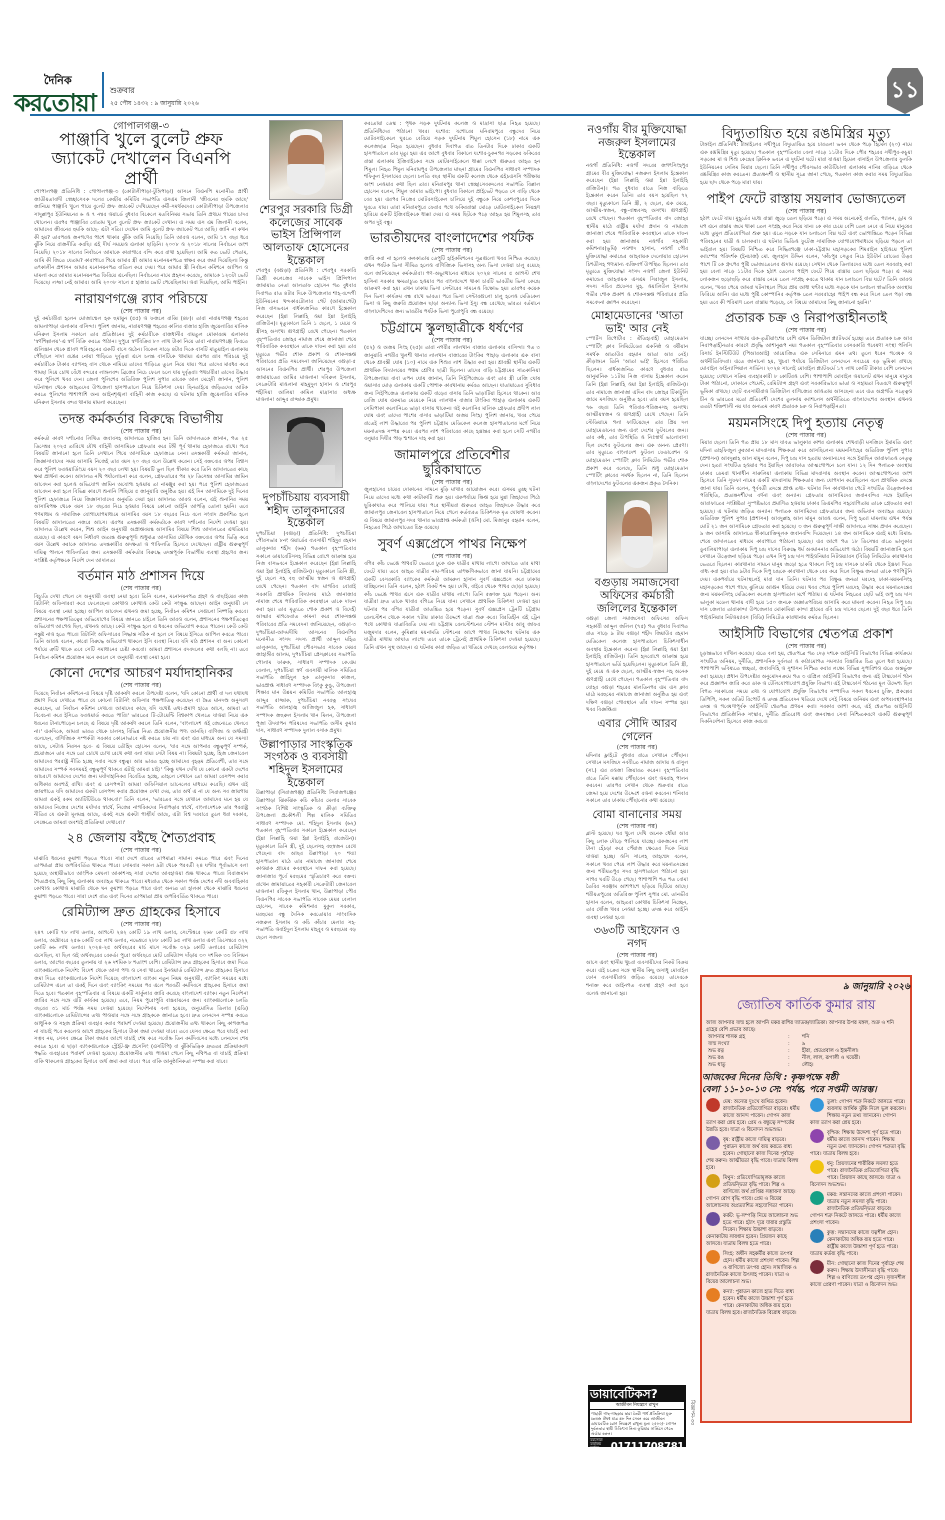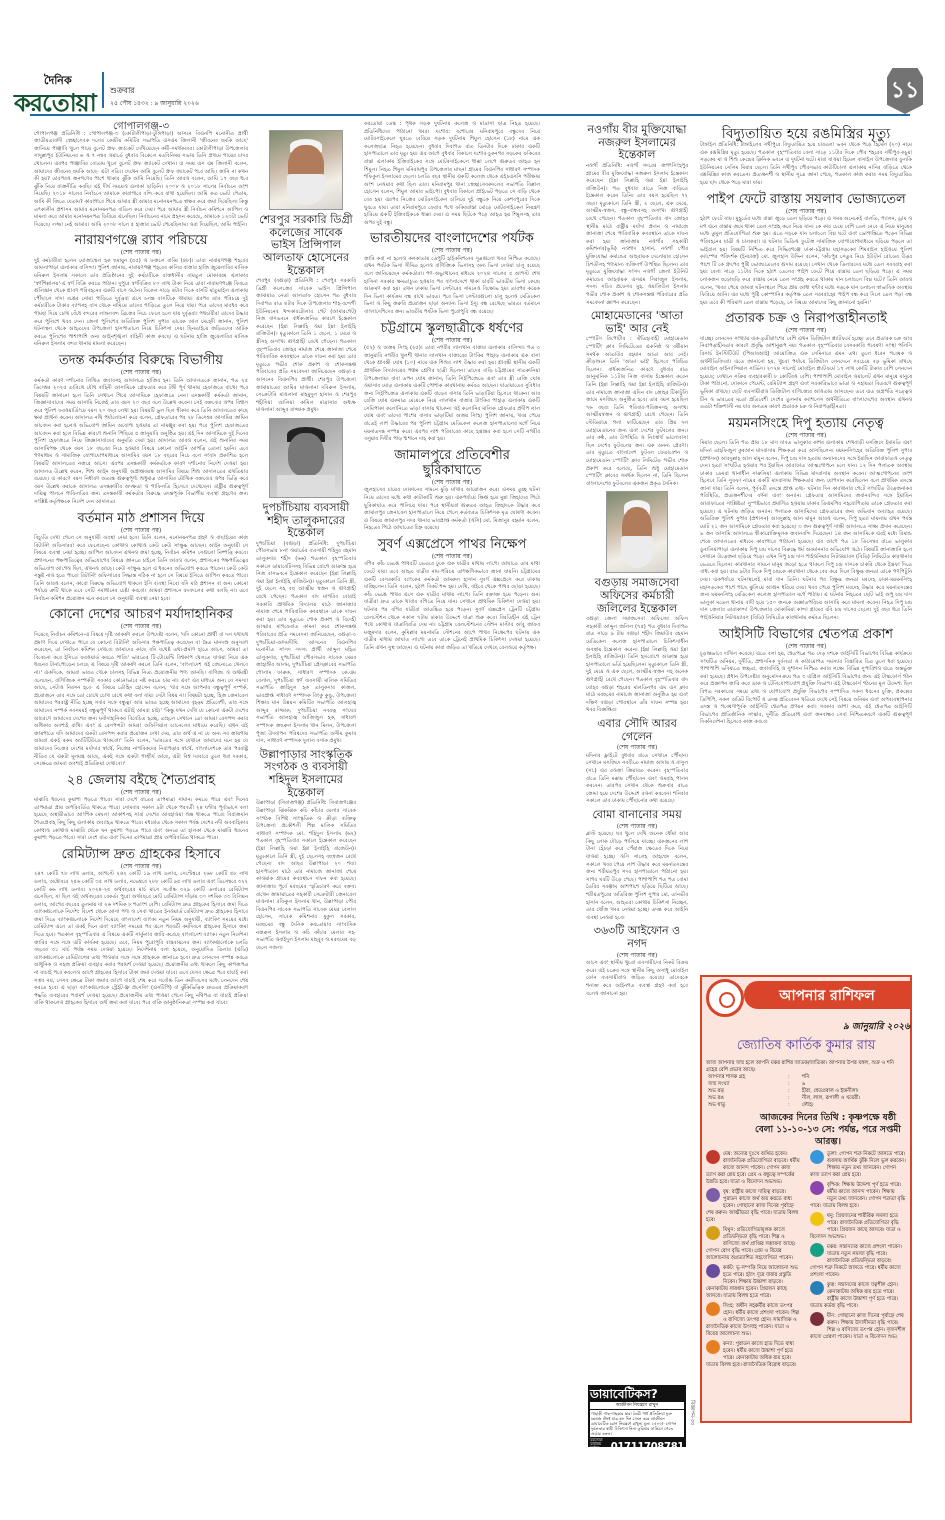--- a/index.html
+++ b/index.html
@@ -37,21 +37,21 @@
 
   .rashi { position: absolute; left: 700px; top: 975px; width: 212px; height: 448px; background: #fbe5dc; border: 2px solid #d8452b; }
   .rashi-head { position: relative; height: 40px; }
   .rashi-banner { position: absolute; left: 42px; top: 4px; width: 166px; height: 28px; background: #d8452b; border-radius: 16px 0 0 16px; color: #fff; font-size: 14px; text-align: center; line-height: 28px; font-weight: bold; }
   .rashi-wheel { position: absolute; left: 4px; top: 2px; width: 38px; height: 38px; border-radius: 50%; border: 3px solid #d8452b; background: #fff; }
   .rashi-wheel::after { content: ""; position: absolute; left: 10px; top: 10px; width: 12px; height: 12px; border-radius: 50%; border: 2px solid #d8452b; }
   .rashi-date { text-align: right; font-size: 9px; font-weight: bold; font-style: italic; color: #111; margin-top: 2px; }
   .rashi-author { text-align: center; font-size: 13px; color: #5b3fa0; margin: 1px 0 3px; }
   .rashi-intro { font-size: 5px; line-height: 7px; padding: 0 4px; }
   .rashi-table { font-size: 5px; line-height: 7px; padding: 0 6px; display: grid; grid-template-columns: 80px 14px 1fr; }
-  .rashi-tithi { text-align: center; font-size: 9px; font-weight: bold; line-height: 12px; margin: 3px 0; padding-left: 44px; }
+  .rashi-tithi { text-align: left; font-size: 9px; font-weight: bold; font-style: italic; line-height: 12px; margin: 3px 0; }
   .rashi-grid { display: grid; grid-template-columns: 1fr 1fr; column-gap: 8px; padding: 0 4px; }
   .sign { font-size: 5px; line-height: 7px; margin-bottom: 3px; }
   .sign .ic { float: left; width: 14px; height: 14px; border-radius: 50%; margin: 0 3px 1px 0; }
 
   .ad { position: absolute; left: 588px; top: 1385px; width: 98px; height: 62px; background: #111; color: #fff; padding: 2px; }
   .ad-title { font-size: 12px; font-weight: bold; text-align: left; line-height: 14px; }
   .ad-sub { font-size: 4.5px; text-align: center; background: #fff; color: #000; margin: 1px 0; }
   .ad-body { font-size: 4px; line-height: 5px; background: #fff; color: #000; padding: 1px; }
   .ad-foot { display: flex; align-items: center; gap: 2px; margin-top: 1px; }
   .ad-addr { font-size: 3.5px; line-height: 4px; width: 22px; }
@@ -66,20 +66,21 @@
   <div class="logo-main">করতোয়া</div>
   <div class="mast-sep"></div>
   <div class="mast-day">শুক্রবার</div>
   <div class="mast-date">২৫ পৌষ ১৪৩২ : ৯ জানুয়ারি ২০২৬</div>
   <div class="page-badge">১১</div>
   <div class="rule"></div>
 </header>
 
 <section class="col" style="left:34px; width:214px;">
   <div class="kicker">গোপালগঞ্জ-৩</div>
+  <h1 class="hl hl-l">পাঞ্জাবি খুলে বুলেট প্রুফ জ্যাকেট দেখালেন বিএনপি প্রার্থী</h1>
   <p class="p">গোপালগঞ্জ প্রতিনিধি : গোপালগঞ্জ-৩ (কোটালীপাড়া-টুঙ্গিপাড়া) আসনে বিএনপি মনোনীত প্রার্থী জাতীয়তাবাদী স্বেচ্ছাসেবক দলের কেন্দ্রীয় কমিটির সভাপতি এসএম জিলানী 'জীবনের হুমকি আছে' জানিয়ে পাঞ্জাবি খুলে গায়ে বুলেট প্রুফ জ্যাকেট দেখিয়েছেন কর্মী-সমর্থকদের। কোটালীপাড়া উপজেলার সাদুল্লাপুর ইউনিয়নের ৬ ও ৭ নম্বর ওয়ার্ডে বুধবার বিকেলে মতবিনিময় সভায় তিনি প্রথমে গায়ের চাদর খোলেন। এরপর পাঞ্জাবির বোতাম খুলে বুলেট প্রুফ জ্যাকেট দেখান। এ সময় এস এম জিলানী বলেন, আমাদের জীবনের হুমকি আছে- এটা সত্যি। দেখেন আমি বুলেট প্রুফ জ্যাকেট পরে আছি। জানি না কখন কী হয়? তারপরও জনগণের পাশে থাকার ঝুঁকি আমি নিয়েছি। তিনি আরও বলেন, আমি ১৭ বছর ধরে ঝুঁকি নিয়ে রাজনীতি করছি। এই দীর্ঘ সময়েও এলাকা ছাড়িনি। ২০০৮ ও ২০১৮ সালের নির্বাচনে অংশ নিয়েছি। ২০১৮ সালের নির্বাচনে আমাকে কারাগারে বন্দি করে রাখা হয়েছিল। আমি কত ভোট পেতাম, আমি কী জিতে যেতাম? কারাগারে গিয়ে আমার স্ত্রী আমার মনোনয়নপত্রে স্বাক্ষর করে জমা দিয়েছিল। কিন্তু তৎকালীন প্রশাসন আমার মনোনয়নপত্র বাতিল করে দেয়। পরে আমার স্ত্রী নির্বাচন কমিশনে আপিল ও মামলা করে আমার মনোনয়নপত্র ফিরিয়ে এনেছিল। নির্বাচনের নামে প্রহসন করেছে, আমাকে ১২৩টা ভোট দিয়েছে। লজ্জা নেই আমার। আমি ২০০৮ সালে ৫ হাজার ভোট পেয়েছিলাম। ওরা দিয়েছিল, আমি পাইনি।</p>
   <article>
     <h3 class="hl hl-m">নারায়ণগঞ্জে র‍্যাব পরিচয়ে</h3>
     <div class="sub">(শেষ পাতার পর)</div>
     <p class="p">দুই কর্মচারীরা হলেন মোজাম্মেল হক হুমায়ুন (৫৫) ও ফজলে রাব্বি (৪৮)। তারা নারায়ণগঞ্জ শহরের আমলাপাড়া এলাকার বাসিন্দা। পুলিশ জানায়, নারায়ণগঞ্জ শহরের কালির বাজার হাজি জুয়েলারির মালিক মনিরুল ইসলাম সকালে তার প্রতিষ্ঠানের দুই কর্মচারীকে রাজধানীর বায়তুল মোকাররম এলাকার 'স্বর্ণশিল্পালয়'-এ স্বর্ণ বিক্রি করতে পাঠান। দুপুরে স্বর্ণবিক্রির ৮০ লাখ টাকা নিয়ে তারা নারায়ণগঞ্জে ফিরতে গুলিস্তান থেকে শ্রাবণ পরিবহনের একটি বাসে ওঠেন। বিকেল সাড়ে ৪টার দিকে বাসটি মাতুয়াইল এলাকায় পৌঁছালে সাদা রঙের নোয়া গাড়িতে দুর্বৃত্তরা এসে চলন্ত বাসটিকে থামায়। এরপর র‍্যাব পরিচয়ে দুই কর্মচারীকে টাকার ব্যাগসহ বাস থেকে নামিয়ে তাদের গাড়িতে তুলে নিয়ে যায়। পরে তাদের মারধর করে গামছা দিয়ে চোখ বেঁধে বন্দরের লাঙ্গলবন্দ ব্রিজের নিচে ফেলে চলে যায় দুর্বৃত্তরা। পথচারীরা তাদের উদ্ধার করে পুলিশে খবর দেন। জেলা পুলিশের অতিরিক্ত পুলিশ সুপার তারেক আল মেহেদী জানান, পুলিশ ঘটনাস্থল থেকে আহতদের উপজেলা হাসপাতালে নিয়ে চিকিৎসা দেয়। ছিনতাইয়ে জড়িতদের আটক করতে পুলিশের পাশাপাশি অন্য আইনশৃঙ্খলা বাহিনী কাজ করছে। এ ঘটনায় হাজি জুয়েলারির মালিক মনিরুল ইসলাম বন্দর থানায় মামলা করেছেন।</p>
   </article>
   <article>
     <h3 class="hl hl-m">তদন্ত কর্মকর্তার বিরুদ্ধে বিভাগীয়</h3>
     <div class="sub">(শেষ পাতার পর)</div>
     <p class="p">কর্মকর্তা কারণ দর্শানোর লিখিত জবাবসহ আদালতে হাজির হন। তিনি আদালতকে জানান, গত ২৫ ডিসেম্বর ২০২৫ তারিখে যৌথ বাহিনী আসামিকে গ্রেফতার করে টঙ্গী পূর্ব থানায় হেফাজতে রাখে। পরে বিষয়টি জানানো হলে তিনি সেখানে গিয়ে আসামিকে হেফাজতে নেন। তদন্তকারী কর্মকর্তা জানান, জিজ্ঞাসাবাদের সময় আসামি নিজেই তার বয়স ২০ বছর বলে উল্লেখ করেন। সেই বক্তব্যের ওপর বিশ্বাস করে পুলিশ ফরওয়ার্ডিংয়ে বয়স ২০ বছর লেখা হয়। বিষয়টি ভুল ছিল স্বীকার করে তিনি আদালতের কাছে ক্ষমা প্রার্থনা করেন। আদালত নথি পর্যালোচনা করে বলেন, গ্রেফতারের পর ২৮ ডিসেম্বর আসামির জামিন আবেদন করা হলেও অভিযোগ জামিন অযোগ্য হওয়ায় তা নামঞ্জুর করা হয়। পরে পুলিশ হেফাজতের আবেদন করা হলে বিভিন্ন কারণে শুনানি পিছিয়ে ৫ জানুয়ারি অনুষ্ঠিত হয়। এই দিন আসামিকে দুই দিনের পুলিশ হেফাজতে নিয়ে জিজ্ঞাসাবাদের অনুমতি দেয়া হয়। আদালত আরও বলেন, এই শুনানির সময় আসামিপক্ষ থেকে বয়স ১৮ বছরের নিচে হওয়ার বিষয়ে কোনো আইনি আপত্তি তোলা হয়নি। তবে গণমাধ্যম ও সামাজিক যোগাযোগমাধ্যমে আসামির বয়স ১৮ বছরের নিচে বলে সংবাদ প্রকাশিত হলে বিষয়টি আদালতের নজরে আসে। এরপর তদন্তকারী কর্মকর্তাকে কারণ দর্শানোর নির্দেশ দেওয়া হয়। আদালত উল্লেখ করেন, শিশু আইন অনুযায়ী অপ্রাপ্তবয়স্ক আসামির বিষয়ে শিশু আদালতের এখতিয়ার রয়েছে। এ কারণে বয়স নির্ধারণ অত্যন্ত গুরুত্বপূর্ণ। শুধুমাত্র আসামির মৌখিক বক্তব্যের ওপর ভিত্তি করে বয়স উল্লেখ করাকে আদালত তদন্তকারীর অদক্ষতা ও গাফিলতি হিসেবে দেখেছেন। রাষ্ট্রীয় গুরুত্বপূর্ণ দায়িত্ব পালনে গাফিলতির জন্য তদন্তকারী কর্মকর্তার বিরুদ্ধে তদন্তপূর্বক বিভাগীয় ব্যবস্থা গ্রহণের জন্য সংশ্লিষ্ট কর্তৃপক্ষকে নির্দেশ দেন আদালত।</p>
@@ -99,21 +100,21 @@
     <div class="sub">(শেষ পাতার পর)</div>
     <p class="p">মাঝারি ধরনের কুয়াশা পড়তে পারে। সারা দেশে রাতের তাপমাত্রা সামান্য কমতে পারে এবং দিনের তাপমাত্রা প্রায় অপরিবর্তিত থাকতে পারে। সোমবার সকাল ৯টা থেকে পরবর্তী ২৪ ঘণ্টার পূর্বাভাসে বলা হয়েছে অস্থায়ীভাবে আংশিক মেঘলা আকাশসহ সারা দেশের আবহাওয়া শুষ্ক থাকতে পারে। বিরাজমান শৈত্যপ্রবাহ কিছু কিছু এলাকায় অব্যাহত থাকতে পারে। মধ্যরাত থেকে সকাল পর্যন্ত দেশের নদী অববাহিকার কোথাও কোথাও মাঝারি থেকে ঘন কুয়াশা পড়তে পারে এবং অন্যত্র তা হালকা থেকে মাঝারি ধরনের কুয়াশা পড়তে পারে। সারা দেশে রাত এবং দিনের তাপমাত্রা প্রায় অপরিবর্তিত থাকতে পারে।</p>
   </article>
   <article>
     <h3 class="hl hl-m">রেমিট্যান্স দ্রুত গ্রাহকের হিসাবে</h3>
     <div class="sub">(শেষ পাতার পর)</div>
     <p class="p">২৪৭ কোটি ৭৮ লাখ ডলার, আগস্টে ২৪২ কোটি ১৯ লাখ ডলার, সেপ্টেম্বরে ২৬৮ কোটি ৫৮ লাখ ডলার, অক্টোবরে ২৫৬ কোটি ৩৫ লাখ ডলার, নভেম্বরে ২৮৮ কোটি ৯৫ লাখ ডলার এবং ডিসেম্বরে ৩২২ কোটি ৬৬ লাখ ডলার। ২০২৪-২৫ অর্থবছরের মার্চ মাসে সর্বোচ্চ ৩২৯ কোটি ডলারের রেমিট্যান্স এসেছিল, যা ছিল ওই অর্থবছরের রেকর্ড। পুরো অর্থবছরে মোট রেমিট্যান্স দাঁড়ায় ৩০ দশমিক ৩৩ বিলিয়ন ডলার, আগের বছরের তুলনায় যা ২৬ দশমিক ৮ শতাংশ বেশি। রেমিট্যান্স দ্রুত গ্রাহকের হিসাবে জমা দিতে ব্যাংকগুলোকে নির্দেশ: বিদেশ থেকে আসা পণ্য ও সেবা খাতের ইনওয়ার্ড রেমিট্যান্স দ্রুত গ্রাহকের হিসাবে জমা দিতে ব্যাংকগুলোকে নির্দেশ দিয়েছে বাংলাদেশ ব্যাংক। নতুন নিয়ম অনুযায়ী, ব্যাংকিং সময়ের মধ্যে রেমিট্যান্স এলে তা একই দিনে এবং ব্যাংকিং সময়ের পর এলে পরবর্তী কর্মদিবসে গ্রাহকের হিসাবে জমা দিতে হবে। গতকাল বৃহস্পতিবার এ বিষয়ে একটি সার্কুলার জারি করেছে বাংলাদেশ ব্যাংক। নতুন নির্দেশনা জারির সঙ্গে সঙ্গে এটি কার্যকর হয়েছে। তবে, নিয়ম পুরোপুরি বাস্তবায়নের জন্য ব্যাংকগুলোকে চলতি বছরের ৩১ মার্চ পর্যন্ত সময় দেওয়া হয়েছে। নির্দেশনায় বলা হয়েছে, অনুমোদিত ডিলার (এডি) ব্যাংকগুলোকে রেমিট্যান্সের তথ্য পাওয়ার সঙ্গে সঙ্গে গ্রাহককে জানাতে হবে। দ্রুত লেনদেন সম্পন্ন করতে আধুনিক ও সহজ প্রক্রিয়া ব্যবহার করার পরামর্শ দেওয়া হয়েছে। প্রয়োজনীয় তথ্য থাকলে কিছু কাগজপত্র না যাচাই পরে করলেও আগে গ্রাহকের হিসাবে টাকা জমা দেওয়া যাবে। তবে যেসব ক্ষেত্রে পরে যাচাই করা সম্ভব নয়, সেসব ক্ষেত্রে টাকা জমার আগে যাচাই শেষ করে সর্বোচ্চ তিন কর্মদিবসের মধ্যে লেনদেন শেষ করতে হবে। এ ছাড়া ব্যাংকগুলোকে স্ট্রেইট-থ্রু প্রসেসিং (এসটিপি) বা ঝুঁকিভিত্তিক দ্রুততর প্রক্রিয়াকরণ পদ্ধতি ব্যবহারের পরামর্শ দেওয়া হয়েছে। প্রয়োজনীয় তথ্য পাওয়া গেলে কিছু নথিপত্র বা যাচাই প্রক্রিয়া বাকি থাকলেও গ্রাহকের হিসাবে অর্থ জমা করা যাবে। পরে বাকি আনুষ্ঠানিকতা সম্পন্ন করা যাবে।</p>
   </article>
 </section>
 
-<section class="col" style="left:256px; width:100px; top:130px;">
+<section class="col" style="left:256px; width:100px; top:120px;">
   <div class="photo" style="width:74px; height:80px; margin:0 auto 4px;">
     <div class="cap"></div>
       <div class="face"></div>
       <div class="beard"></div>
   </div>
   <h3 class="hl hl-s">শেরপুর সরকারি ডিগ্রী কলেজের সাবেক ভাইস প্রিন্সিপাল আলতাফ হোসেনের ইন্তেকাল</h3>
   <p class="p">শেরপুর (বগুড়া) প্রতিনিধি : শেরপুর সরকারি ডিগ্রী কলেজের সাবেক ভাইস প্রিন্সিপাল জামায়াত নেতা আলতাফ হোসেন গত বুধবার দিবাগত রাত ৪টার দিকে উপজেলার শাহ-বন্দেগী ইউনিয়নের খন্দকারটোলার গেট (আমারগেট) নিজ বাসভবনে বার্ধক্যজনিত কারণে ইন্তেকাল করেছেন (ইন্না লিল্লাহি ওয়া ইন্না ইলাইহি রাজিউন)। মৃত্যুকালে তিনি ১ ছেলে, ১ মেয়ে ও স্ত্রীসহ অসংখ্য গুণগ্রাহী রেখে গেছেন। গতকাল বৃহস্পতিবার জোহর নামাজ শেষে জানাজা শেষে পারিবারিক কবরস্থানে তাকে দাফন করা হয়। তার মৃত্যুতে গভীর শোক প্রকাশ ও শোকসন্তপ্ত পরিবারের প্রতি সমবেদনা জানিয়েছেন বগুড়া-৫ আসনের বিএনপির প্রার্থী। শেরপুর উপজেলা জামায়াতের আমির মাওলানা দবিরুল ইসলাম, সেক্রেটারি মাওলানা মাহমুদুল হাসান ও শেরপুর শহীদিয়া আলিয়া কামিল মাদ্রাসার অধ্যক্ষ মাওলানা আব্দুর রাজ্জাক প্রমুখ।</p>
   <div class="photo bw" style="width:74px; height:80px; margin:4px auto;">
     <div class="hair"></div>
       <div class="face"></div>
@@ -197,24 +198,20 @@
     <p class="p">মিয়ার ছেলে। তিনি গত প্রায় ১৮ মাস যাবত ভালুকার কাশর এলাকায় শেখবাড়ী মসজিদে ইমামতি এবং মদিনা তাহফিজুল কুরআন মাদরাসায় শিক্ষকতা করে আসছিলেন। ময়মনসিংহের অতিরিক্ত পুলিশ সুপার (প্রশাসন) আবদুল্লাহ আল মামুন বলেন, দিপু চন্দ্র দাস হত্যায় অন্যান্যদের সঙ্গে ইয়াছিন আরাফাতও নেতৃত্ব দেন। হত্যা সংঘটিত হওয়ার পর ইয়াছিন আরাফাত আত্মগোপনে চলে যান। ১২ দিন পলাতক অবস্থায় ঢাকার ডেমরা থানাধীন সারুলিয়া এলাকায় বিভিন্ন মাদরাসায় অবস্থান করেন। আত্মগোপনের অংশ হিসেবে তিনি সুফফা নামের একটি মাদরাসায় শিক্ষকতার জন্য যোগদান করেছিলেন বলে প্রাথমিক তদন্তে জানা যায়। তিনি বলেন, পূর্ববর্তী তদন্তে প্রাপ্ত তথ্য- ঘটনার দিন কারখানার গেটে সংঘটিত উত্তেজনাকর পরিস্থিতি, প্রত্যক্ষদর্শীদের বর্ণনা এবং অন্যান্য গ্রেফতার আসামিদের জবানবন্দির সঙ্গে ইয়াছিন আরাফাতের সংশ্লিষ্টতা সুস্পষ্টভাবে প্রমাণিত হওয়ায় ঢাকার ডিএমপির সহযোগিতায় তাকে গ্রেফতার করা হয়েছে। এ ঘটনায় জড়িত অন্যান্য পলাতক আসামিদের গ্রেফতারের জন্য অভিযান অব্যাহত রয়েছে। অতিরিক্ত পুলিশ সুপার (প্রশাসন) আবদুল্লাহ আল মামুন আরও বলেন, দিপু হত্যা মামলায় এখন পর্যন্ত মোট ২১ জন আসামিকে গ্রেফতার করা হয়েছে। ৩ জন গুরুত্বপূর্ণ সাক্ষী আদালতে সাক্ষ্য প্রদান করেছেন। ৯ জন আসামি আদালতে স্বীকারোক্তিমূলক জবানবন্দি দিয়েছেন। ১৪ জন আসামিকে এরই মধ্যে রিমান্ড শেষে আদালতের মাধ্যমে কারাগারে পাঠানো হয়েছে। এর আগে গত ১৮ ডিসেম্বর রাতে ভালুকার ডুবালিয়াপাড়া এলাকায় দিপু চন্দ্র দাসের বিরুদ্ধে ধর্ম অবমাননার অভিযোগ ওঠে। বিষয়টি জানাজানি হলে সেখানে উত্তেজনা ছড়িয়ে পড়ে। তখন দিপু চন্দ্র দাস পাইওনিয়ার নিটওয়্যারস (বিডি) লিমিটেড কারখানার ভেতরে ছিলেন। কারখানার সামনে মানুষ জড়ো হতে থাকলে দিপু চন্দ্র দাসকে চাকরি থেকে ইস্তফা দিতে বাধ্য করা হয়। রাত ৯টার দিকে দিপু চন্দ্রকে কারখানা থেকে বের করে দিলে বিক্ষুব্ধ জনতা তাকে গণপিটুনি দেয়। একপর্যায়ে ঘটনাস্থলেই মারা যান তিনি। ঘটনার পর বিক্ষুব্ধ জনতা মরদেহ ঢাকা-ময়মনসিংহ মহাসড়কের পাশে গাছে ঝুলিয়ে আগুন ধরিয়ে দেয়। খবর পেয়ে পুলিশ মরদেহ উদ্ধার করে ময়নাতদন্তের জন্য ময়মনসিংহ মেডিকেল কলেজ হাসপাতাল মর্গে পাঠায়। এ ঘটনায় নিহতের ছোট ভাই অপু চন্দ্র দাস ভালুকা মডেল থানায় বাদী হয়ে ১৫০ জনকে অজ্ঞাতপরিচয় আসামি করে মামলা করেন। নিহত দিপু চন্দ্র দাস জেলার তারাকান্দা উপজেলার মোকামিয়া কান্দা গ্রামের রবি চন্দ্র দাসের ছেলে। দুই বছর ধরে তিনি পাইওনিয়ার নিটওয়্যারস (বিডি) লিমিটেড কারখানায় কর্মরত ছিলেন।</p>
   </article>
   <article>
     <h3 class="hl hl-m">আইসিটি বিভাগের শ্বেতপত্র প্রকাশ</h3>
     <div class="sub">(শেষ পাতার পর)</div>
     <p class="p">চূড়ান্তভাবে দাখিল করেছে। এতে বলা হয়, শ্বেতপত্রে গত দেড় দশকে আইসিটি বিভাগের বিভিন্ন কার্যক্রমে সংঘটিত অনিয়ম, দুর্নীতি, প্রশাসনিক দুর্বলতা ও কাঠামোগত সমস্যার বিস্তারিত চিত্র তুলে ধরা হয়েছে। পাশাপাশি ভবিষ্যতে স্বচ্ছতা, জবাবদিহি ও সুশাসন নিশ্চিত করার লক্ষ্যে বিভিন্ন সুপারিশও এতে অন্তর্ভুক্ত করা হয়েছে। প্রধান উপদেষ্টার অনুমোদনক্রমে গত ৩ এপ্রিল আইসিটি বিভাগের জন্য এই টাস্কফোর্স গঠন করে প্রজ্ঞাপন জারি করে ডাক ও টেলিযোগাযোগ প্রযুক্তি বিভাগ। এই টাস্কফোর্স গঠনের মূল উদ্দেশ্য ছিল বিগত সরকারের সময়ে তথ্য ও যোগাযোগ প্রযুক্তি বিভাগের সম্পাদিত সকল ধরনের চুক্তি, প্রকল্পের ডিপিপি, সকল অডিট রিপোর্ট ও তদন্ত প্রতিবেদন খতিয়ে দেখে সেই বিষয়ে অনিয়ম এবং অপব্যবস্থাপনার তদন্ত ও গবেষণাপূর্বক আইসিটি শ্বেতপত্র প্রণয়ন করা। সরকার আশা করে, এই শ্বেতপত্র আইসিটি বিভাগের প্রাতিষ্ঠানিক সংস্কার, দুর্নীতি প্রতিরোধ এবং জনবান্ধব সেবা নিশ্চিতকরণে একটি গুরুত্বপূর্ণ দিকনির্দেশনা হিসেবে কাজ করবে।</p>
   </article>
 </section>
 
 <aside class="rashi">
-  <div class="rashi-head">
-    <div class="rashi-wheel"></div>
-    <div class="rashi-banner">আপনার রাশিফল</div>
-  </div>
   <div class="rashi-date">৯ জানুয়ারি ২০২৬</div>
   <div class="rashi-author">জ্যোতিষ কার্তিক কুমার রায়</div>
   <p class="rashi-intro">আজ আপনার জন্ম হলে আপনি মকর রাশির জাতক/জাতিকা। আপনার উপর মঙ্গল, শুক্র ও শনি গ্রহের বেশি প্রভাব আছে।</p>
   <div class="rashi-table">
     <span>আপনার শাসক গ্রহ</span>
       <span>:</span>
       <span>শনি</span>
     <span>জন্ম সংখ্যা</span>
       <span>:</span>
       <span>৯</span>

